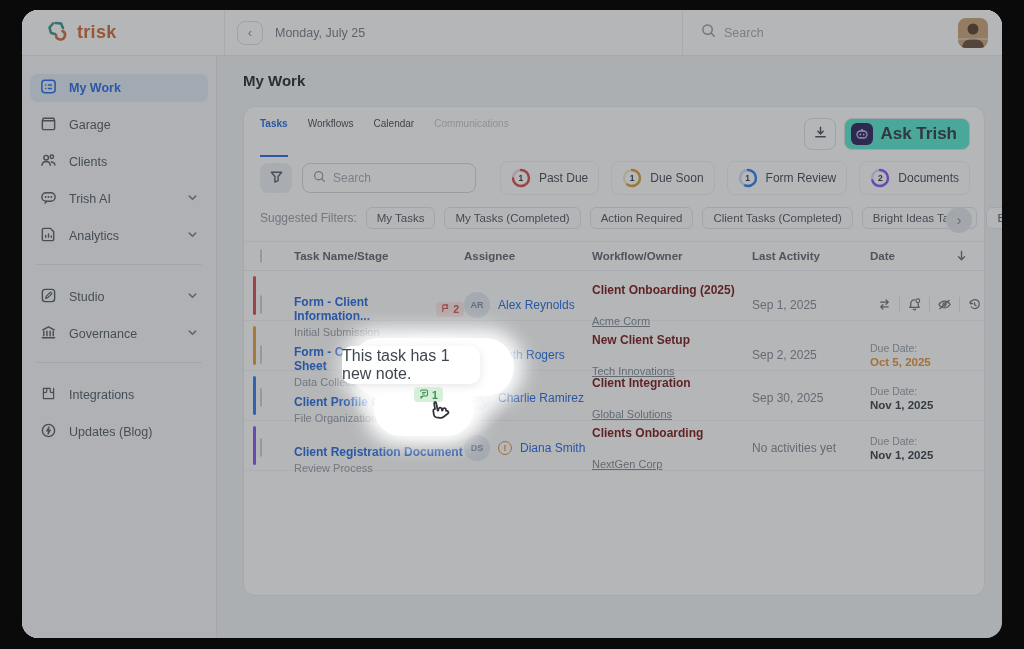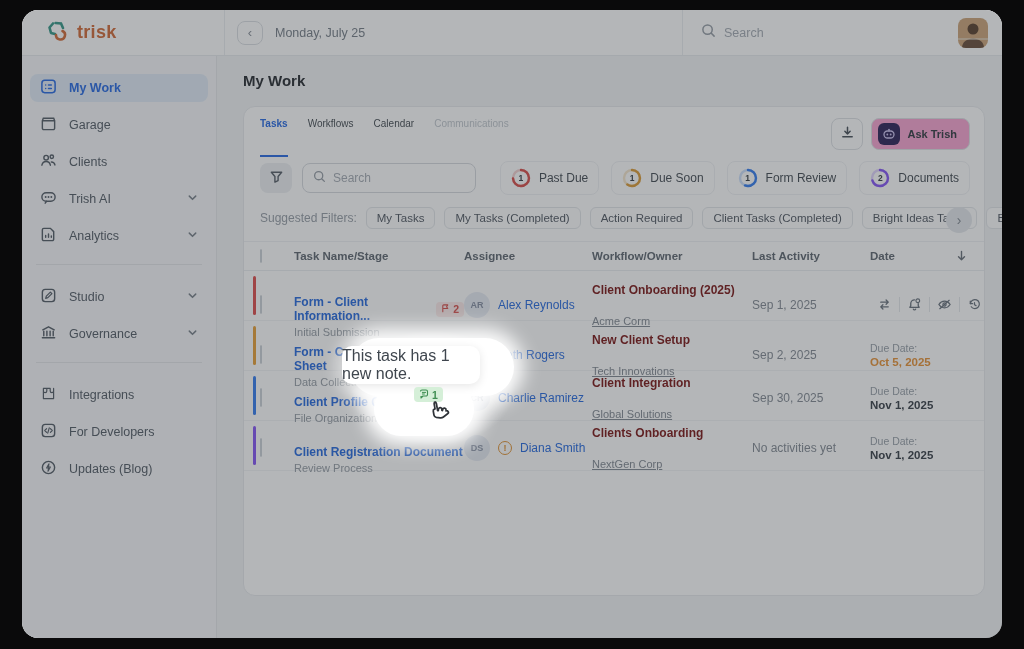--- a/index.html
+++ b/index.html
@@ -44,22 +44,22 @@
     border:1px solid #e8eaed; border-radius:12px; }
 
   .tabs-row { display:flex; align-items:center; padding:12px 14px 0 16px; height:48px; }
   .tab { margin-right:20px; font-size:10px; color:#4b5258; padding-bottom:26px;
     border-bottom:2.5px solid transparent; cursor:pointer; }
   .tab.active { color:#2f6fe4; font-weight:bold; border-bottom-color:#2f6fe4; }
   .tab.disabled { color:#c3c9cf; }
   .tabs-actions { margin-left:auto; display:flex; align-items:center; gap:8px; padding-bottom:6px; }
   .icon-btn { width:32px; height:32px; border:1px solid #dfe2e6; border-radius:8px; background:#fff;
     color:#4e565f; display:flex; align-items:center; justify-content:center; cursor:pointer; }
-  .ask-trish-btn { height:32px; border:1px solid #dfe2e6; border-radius:8px; background:#f9a8d4;
-    display:flex; align-items:center; gap:7px; padding:0 12px 0 6px; font-size:11px;
+  .ask-trish-btn { height:32px; border:1px solid #dfe2e6; border-radius:8px; background:#5eead4;
+    display:flex; align-items:center; gap:7px; padding:0 12px 0 6px; font-size:17px;
     font-weight:bold; color:#3a4148; cursor:pointer; }
   .trish-chip { width:22px; height:22px; border-radius:6px; background:#352a5e; display:flex;
     align-items:center; justify-content:center; }
   .send-form-btn { height:32px; border:none; border-radius:8px; background:#3c82f0; color:#fff;
     font-size:12.5px; font-weight:bold; padding:0 14px; cursor:pointer; font-family:inherit; }
 
   .toolbar-row { display:flex; align-items:center; gap:10px; padding:6px 14px 10px 16px; }
   .filter-btn { width:32px; height:30px; border:none; border-radius:8px; background:#eef0f3;
     color:#5b636c; display:flex; align-items:center; justify-content:center; cursor:pointer; }
   .search-box { display:flex; align-items:center; gap:7px; width:174px; height:30px;
@@ -236,27 +236,20 @@
       <span class="chev"><svg width="11" height="11" viewBox="0 0 12 12" fill="none">
               <path d="M2.5 4.5L6 8l3.5-3.5" stroke="currentColor" stroke-width="1.6" stroke-linecap="round"></path>
             </svg></span>
     </div>
     <div class="nav-divider"></div>
     <div class="nav-item">
       <span><svg width="17" height="17" viewBox="0 0 18 18" fill="none">
               <path d="M7 3h4v3a2 2 0 1 0 4 0V3h0v12H3V3h4v3a2 2 0 1 1-4 0" stroke="#59616b" stroke-width="1.4" stroke-linejoin="round" fill="none" transform="scale(0.9) translate(1,1)"></path>
             </svg></span>
       <span>Integrations</span>
-    </div>
-    <div class="nav-item">
-      <span><svg width="17" height="17" viewBox="0 0 18 18" fill="none">
-              <rect x="2.5" y="2.5" width="13" height="13" rx="3" stroke="#59616b" stroke-width="1.5"></rect>
-              <path d="M7 7l-2 2 2 2M11 7l2 2-2 2M9.8 6.2l-1.6 5.6" stroke="#59616b" stroke-width="1.2" stroke-linecap="round" stroke-linejoin="round"></path>
-            </svg></span>
-      <span>For Developers</span>
     </div>
     <div class="nav-item">
       <span><svg width="17" height="17" viewBox="0 0 18 18" fill="none">
               <rect x="2.5" y="2.5" width="13" height="13" rx="6.5" stroke="#59616b" stroke-width="1.5"></rect>
               <path d="M9.5 5L7 9.5h2l-.5 3.5L11 8.5H9z" stroke="#59616b" stroke-width="1.2" stroke-linejoin="round"></path>
             </svg></span>
       <span>Updates (Blog)</span>
     </div>
   </div>
 

